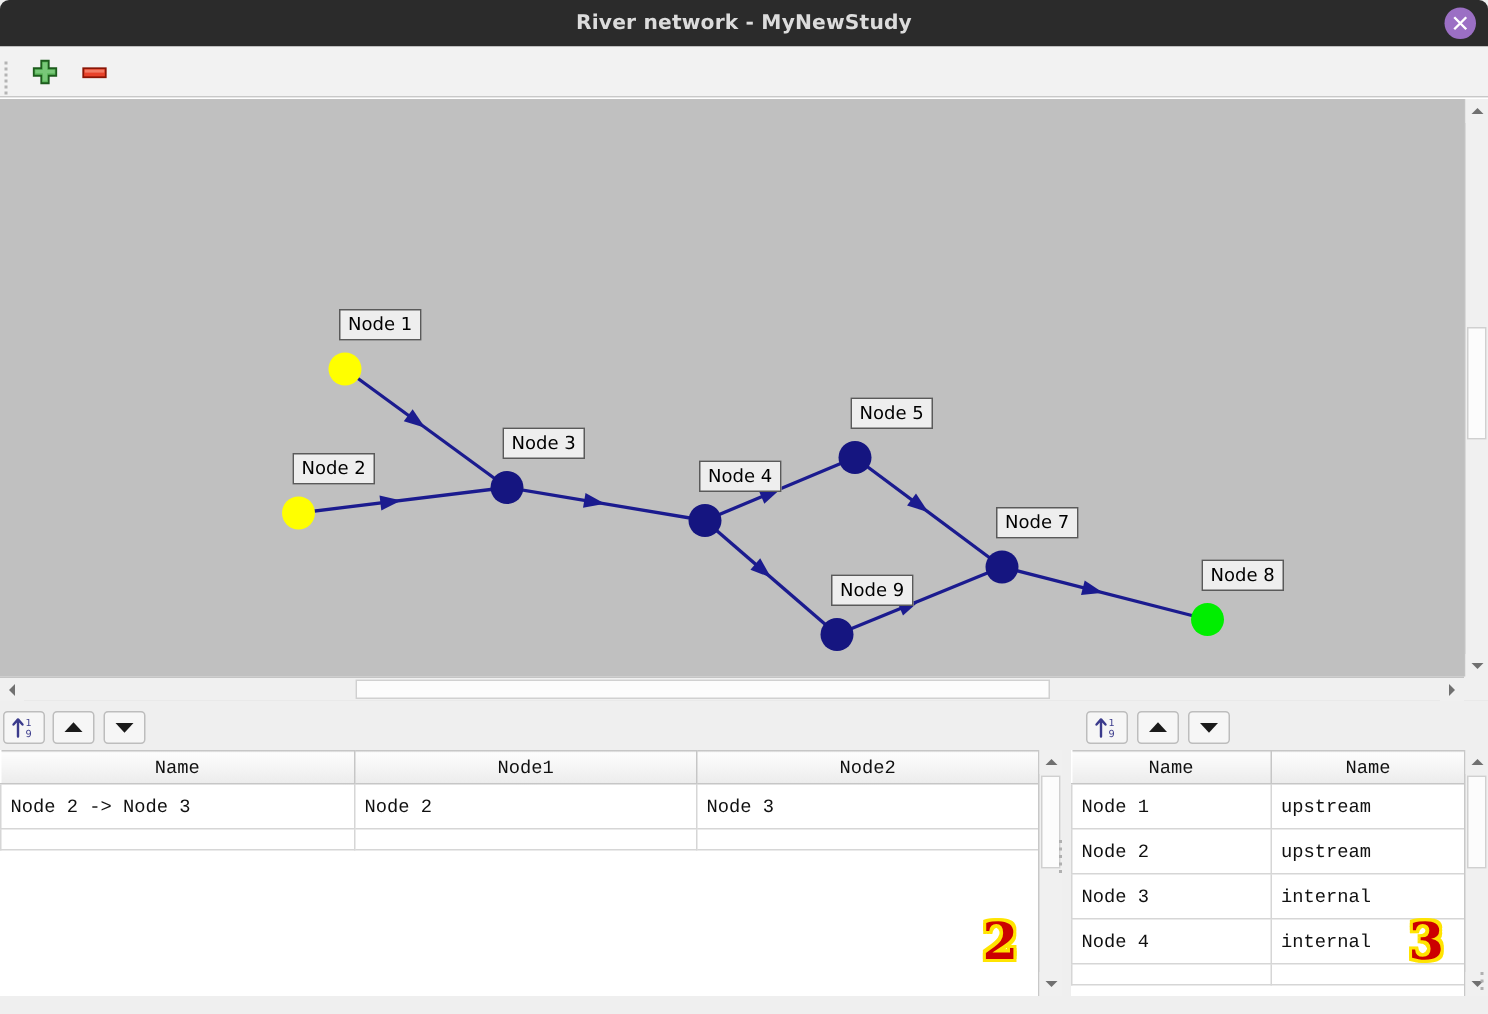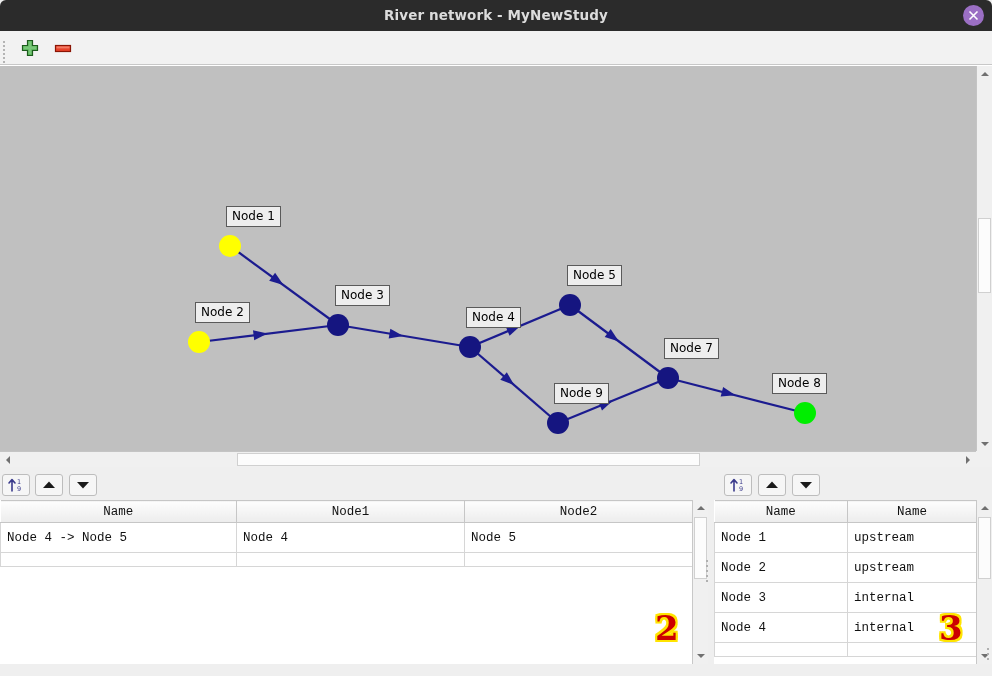--- a/index.html
+++ b/index.html
@@ -291,21 +291,21 @@
           <circle cx="805" cy="347" r="11" fill="#00ee00"></circle>
         </svg>
       <div id="node-labels">
           <div class="node-label" style="left: 226px; top: 140px;">Node 1</div>
           <div class="node-label" style="left: 195px; top: 236px;">Node 2</div>
           <div class="node-label" style="left: 335px; top: 219px;">Node 3</div>
           <div class="node-label" style="left: 466px; top: 241px;">Node 4</div>
           <div class="node-label" style="left: 567px; top: 199px;">Node 5</div>
           <div class="node-label" style="left: 554px; top: 317px;">Node 9</div>
           <div class="node-label" style="left: 664px; top: 272px;">Node 7</div>
-          <div class="node-label" style="left: 772px; top: 307px;">Node 8</div>
+          <div class="node-label" style="left: 801px; top: 307px;">Node 8</div>
         </div>
 
     </div>
 
     <div class="sb-v">
       <div class="sb-arrow" style="left:0;top:0;">
         <div class="tri" style="left:4px;top:6px;border-left:4px solid transparent;border-right:4px solid transparent;border-bottom:4px solid #707070;"></div>
       </div>
       <div class="sb-thumb" style="left:1px; top:152px; width:13px; height:75px;"></div>
       <div class="sb-arrow" style="left:0;bottom:0;">
@@ -361,23 +361,23 @@
           </colgroup>
         <thead>
             <tr id="reaches-head">
               <th>Name</th>
               <th>Node1</th>
               <th>Node2</th>
             </tr>
           </thead>
         <tbody id="reaches-body">
             <tr>
-              <td>Node 4 -&gt; Node 5</td>
-              <td>Node 4</td>
-              <td>Node 5</td>
+              <td>Node 2 -&gt; Node 3</td>
+              <td>Node 2</td>
+              <td>Node 3</td>
             </tr>
             <tr class="empty">
               <td></td>
               <td></td>
               <td></td>
             </tr>
           </tbody>
       </table>
       <div class="annot" style="position:absolute; left:655px; top:111px;">2</div>
     </div>

